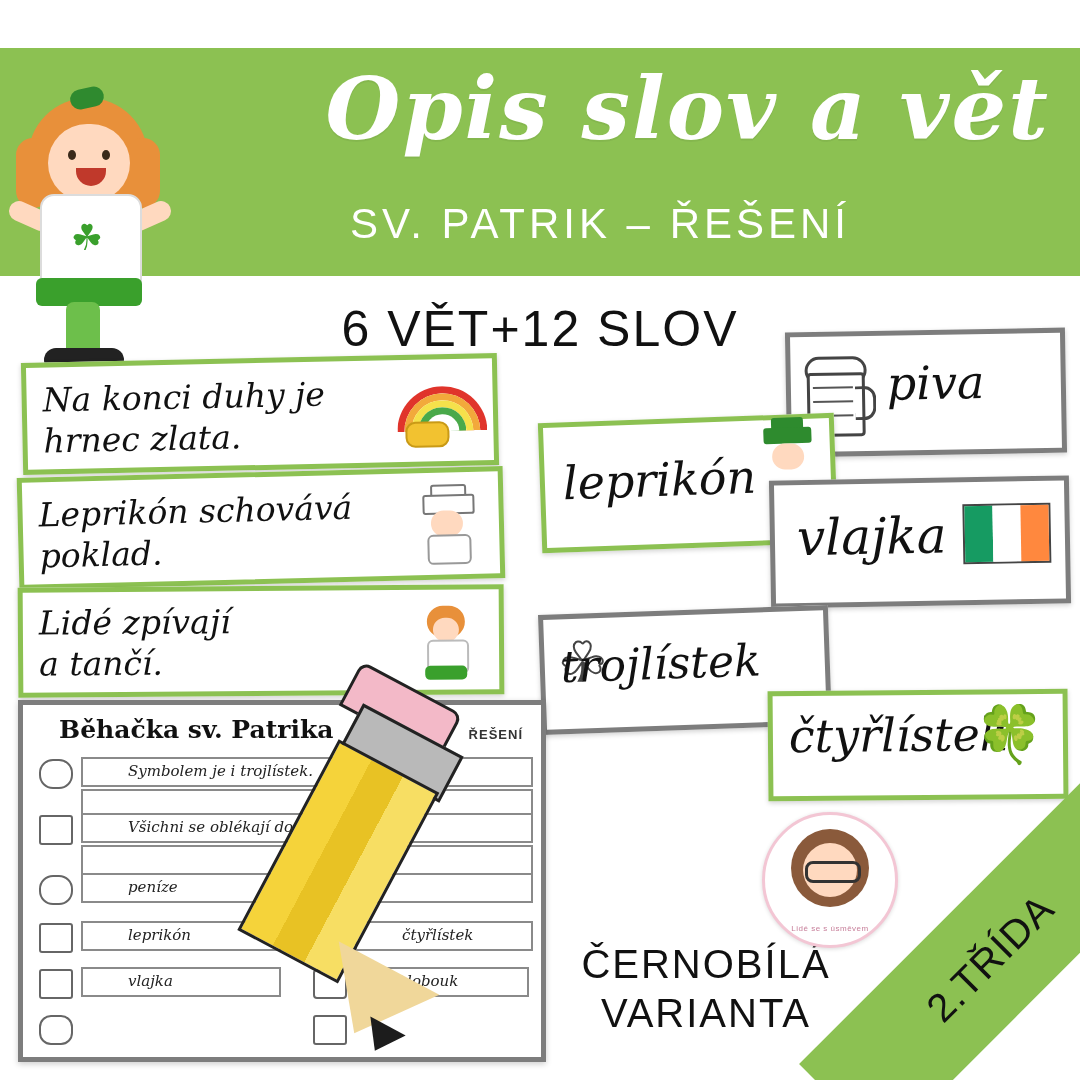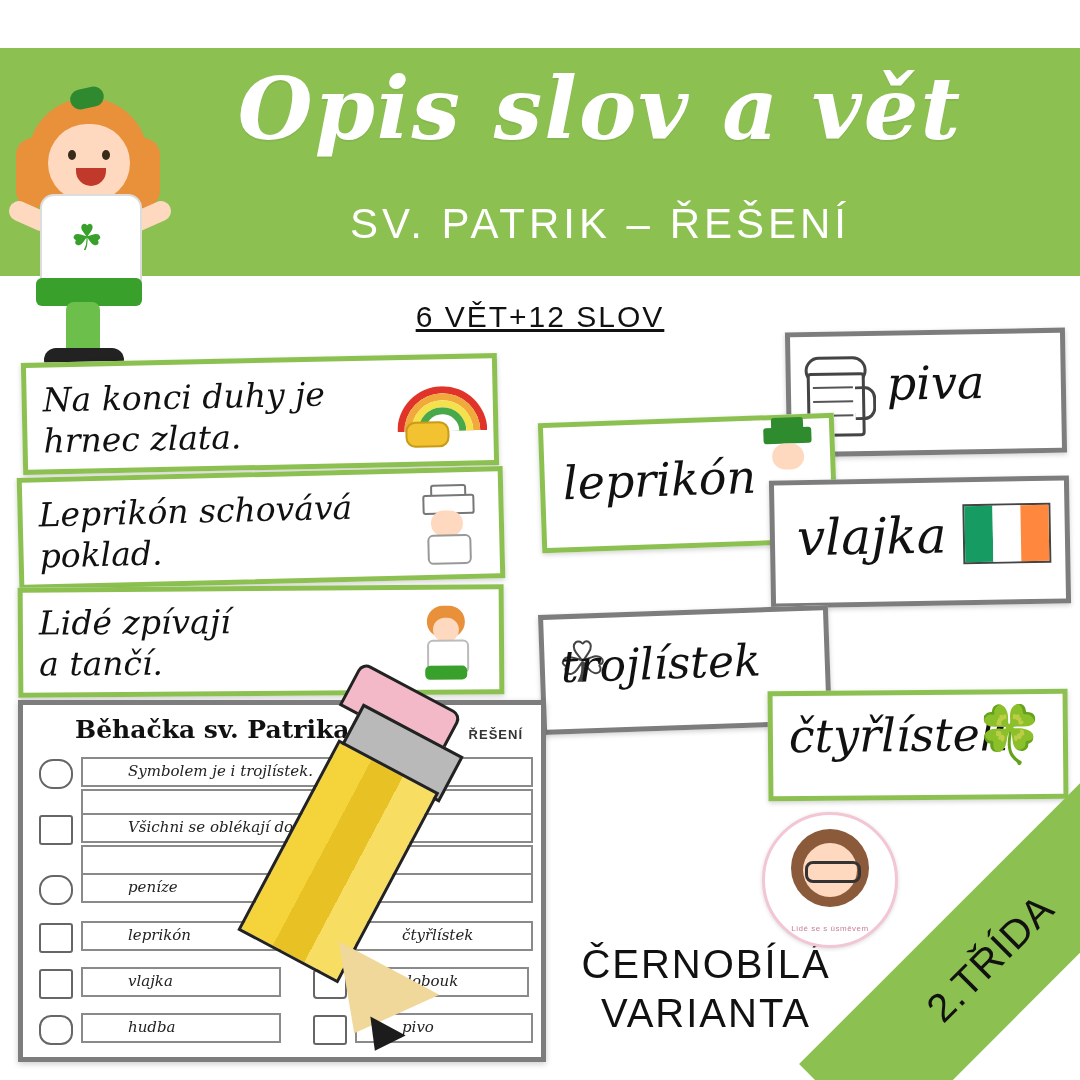--- a/index.html
+++ b/index.html
@@ -12,21 +12,21 @@
   }
   #page{position:relative;width:1080px;height:1080px;overflow:hidden;}
 
   
   .header-band{
     position:absolute;left:0;top:48px;width:1080px;height:228px;
     background:#8cc152;
   }
   .header-title{
     position:absolute;left:150px;top:64px;width:900px;
-    text-align:center;color:#ffffff;
+    text-align:right;color:#ffffff;
     font-family:"DejaVu Serif", serif;
     font-style:italic;font-weight:bold;
     font-size:86px;letter-spacing:2px;
     line-height:1.05;
     text-shadow:0 2px 0 rgba(0,0,0,0.05);
   }
   .header-sub{
     position:absolute;left:150px;top:200px;width:900px;
     text-align:center;color:#ffffff;
     font-size:42px;letter-spacing:4px;
@@ -83,21 +83,21 @@
   }
   .mascot .arm{
     position:absolute;top:116px;width:44px;height:20px;background:#ffd9bf;border-radius:12px;
   }
   .mascot .arm.l{left:-2px;transform:rotate(24deg);}
   .mascot .arm.r{left:118px;transform:rotate(-24deg);}
 
   
   .count-line{
     position:absolute;left:320px;top:300px;width:440px;text-align:center;
-    font-size:30px;letter-spacing:2px;color:#111;text-decoration:underline;
+    font-size:50px;letter-spacing:2px;color:#111;
   }
 
   
   .card{
     position:absolute;background:#ffffff;
     box-sizing:border-box;
     box-shadow:0 2px 5px rgba(0,0,0,0.18);
   }
   .card.green{border:5px solid #8cc152;}
   .card.gray{border:5px solid #7d7d7d;}
@@ -169,21 +169,21 @@
 
   .clover-bw{position:absolute;left:14px;top:12px;font-size:54px;color:#fff;-webkit-text-stroke:2px #444;}
   .clover-green{position:absolute;right:18px;top:8px;font-size:56px;color:#2fa32f;}
 
   
   #worksheet{
     position:absolute;left:18px;top:700px;width:528px;height:362px;
     background:#fff;border:5px solid #7d7d7d;box-sizing:border-box;
     box-shadow:0 2px 6px rgba(0,0,0,0.2);
   }
-  .ws-title{position:absolute;left:52px;top:10px;font-size:25px;font-weight:bold;
+  .ws-title{position:absolute;left:36px;top:10px;font-size:25px;font-weight:bold;
     font-family:"DejaVu Serif", serif;color:#111;}
   .ws-key{position:absolute;right:18px;top:22px;font-size:13px;letter-spacing:1px;color:#333;font-weight:bold;}
   .ws-line{
     position:absolute;height:30px;border:2px solid #8a8a8a;background:#fff;box-sizing:border-box;
   }
   .ws-line .txt{
     position:absolute;left:6px;top:3px;font-family:"DejaVu Serif", serif;font-style:italic;
     font-size:15px;color:#222;white-space:nowrap;margin-left:39px;
   }
   .ws-ico{position:absolute;width:34px;height:30px;border:0;}
@@ -404,29 +404,23 @@
     <div class="ws-ico" style="left:288px;top:262px;">
         <div class="sq" style="border-radius:4px"></div>
       </div>
     <div class="ws-line" style="left:328px;top:262px;width:178px;">
       <div class="txt">klobouk</div>
     </div>
 
     <div class="ws-ico" style="left:14px;top:308px;">
         <div class="sq" style="border-radius:12px"></div>
       </div>
-    <div class="ws-line" style="left:58px;top:308px;width:200px;">
-      <div class="txt">hudba</div>
-    </div>
     <div class="ws-ico" style="left:288px;top:308px;">
         <div class="sq"></div>
       </div>
-    <div class="ws-line" style="left:332px;top:308px;width:178px;">
-      <div class="txt">pivo</div>
-    </div>
   </div>
 
   <div id="pencil">
     <div class="pn-eraser"></div>
     <div class="pn-band"></div>
     <div class="pn-body"></div>
     <div class="pn-tip"></div>
     <div class="pn-lead"></div>
   </div>
 

